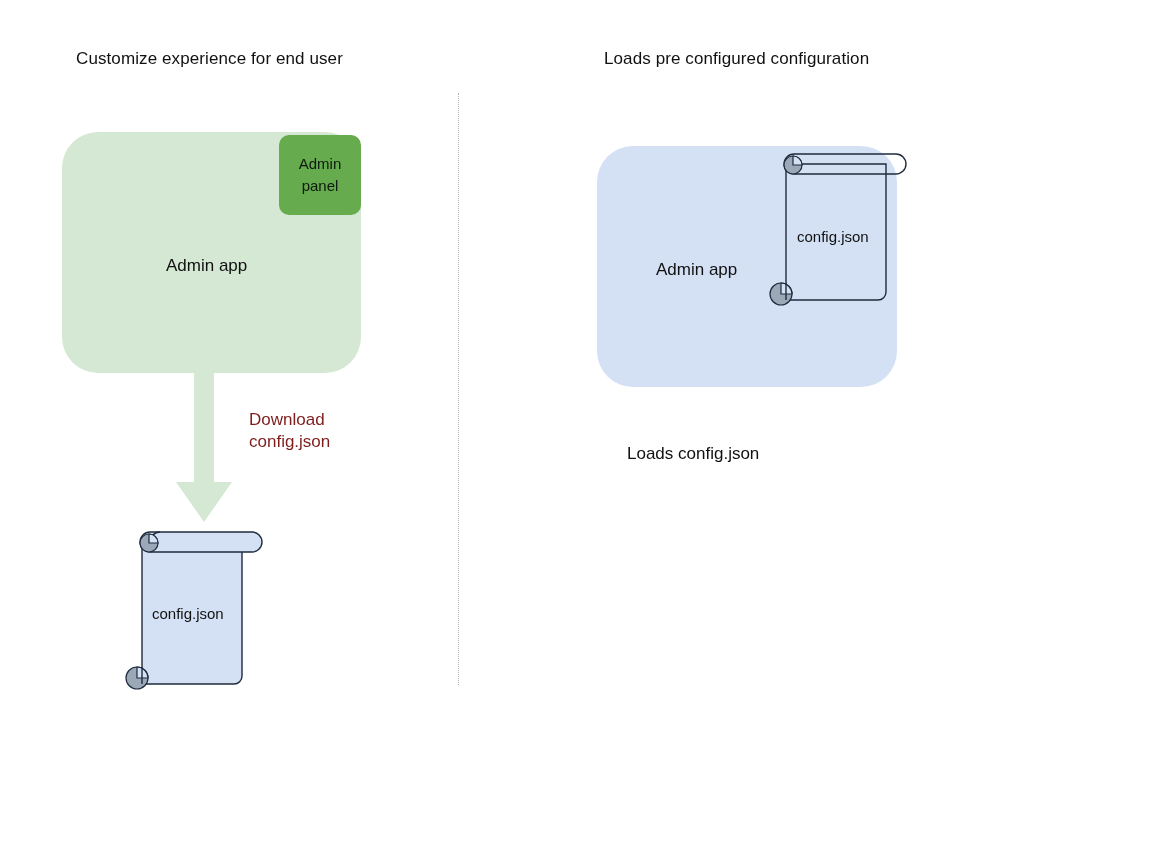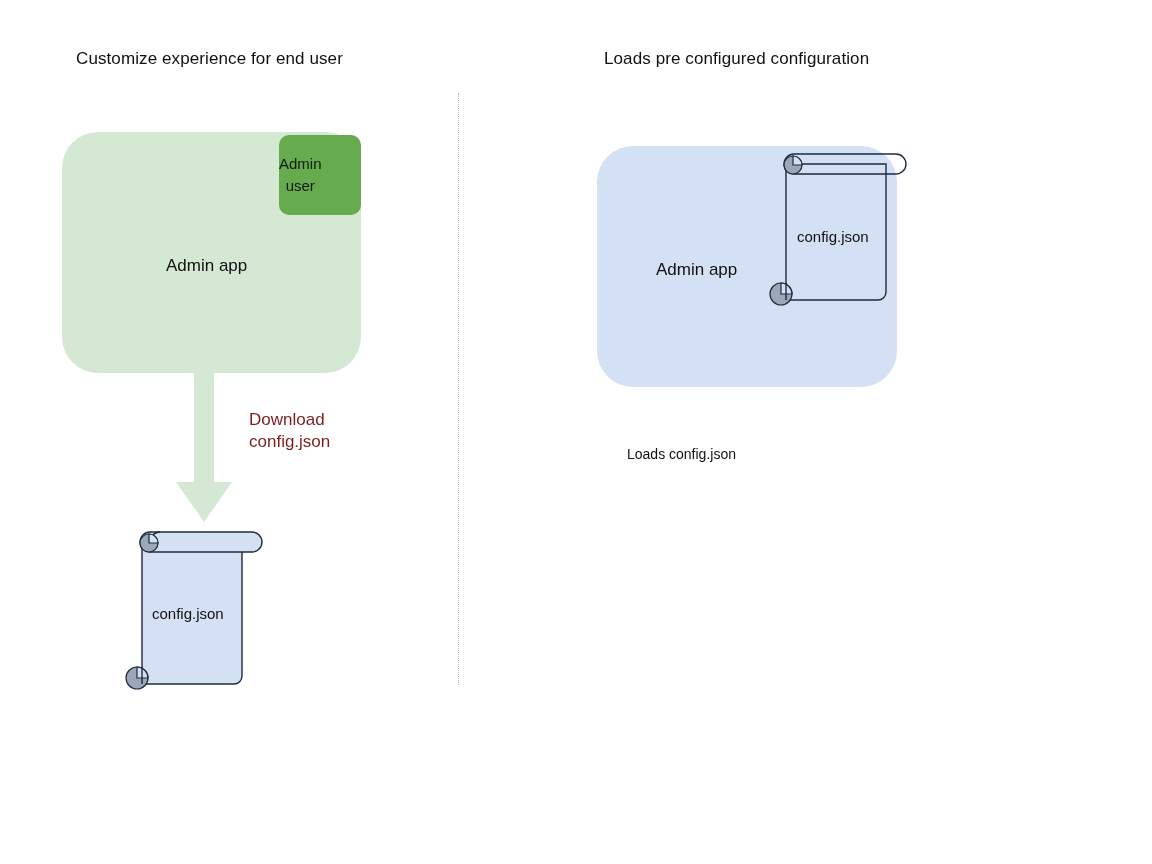--- a/index.html
+++ b/index.html
@@ -77,20 +77,21 @@
   #admin-panel-badge {
     position: absolute;
     left: 279px;
     top: 135px;
     width: 82px;
     height: 80px;
     background: #67ab4f;
     border-radius: 10px;
     display: flex;
     align-items: center;
+    justify-content: center;
     text-align: center;
     font-size: 15px;
     line-height: 22px;
     color: #0d1a0d;
   }
 
   
   #download-arrow {
     position: absolute;
     left: 176px;
@@ -108,21 +109,21 @@
     line-height: 22px;
     color: #7f1d1d;
     white-space: nowrap;
   }
 
   
   #loads-caption {
     position: absolute;
     left: 627px;
     top: 444px;
-    font-size: 14px;
+    font-size: 17px;
     line-height: 20px;
     color: #111111;
     white-space: nowrap;
   }
 
   
   .scroll-doc {
     position: absolute;
   }
   .scroll-doc svg { display: block; overflow: visible; }
@@ -151,21 +152,21 @@
 
   <div id="divider"></div>
 
   <div class="app-box" id="admin-app-box"></div>
 
   <div class="app-label" id="admin-app-label">Admin app</div>
 
   <div id="admin-panel-badge">
     <span>
       <span>Admin</span><br>
-      <span>user</span>
+      <span>panel</span>
     </span>
   </div>
 
   <div id="download-arrow">
     <svg width="56" height="158" viewBox="0 0 56 158">
       <path d="M18,0 L38,0 L38,112 L56,112 L28,152 L0,112 L18,112 Z" fill="#d5e8d4"></path>
     </svg>
   </div>
 
   <div id="arrow-label">

